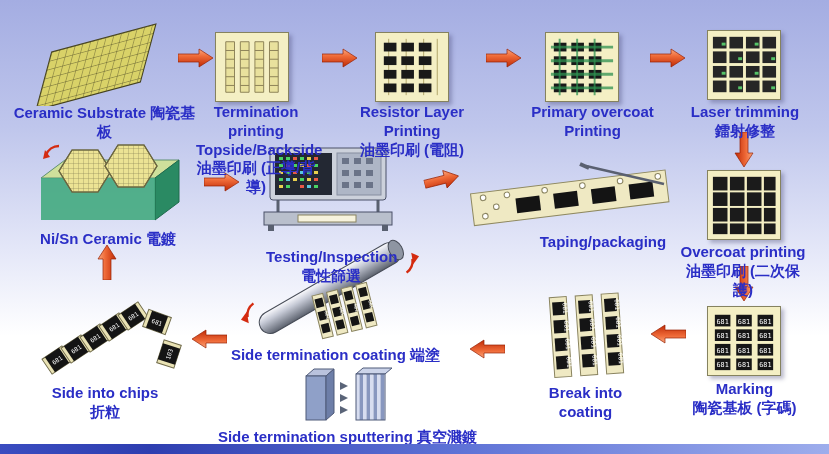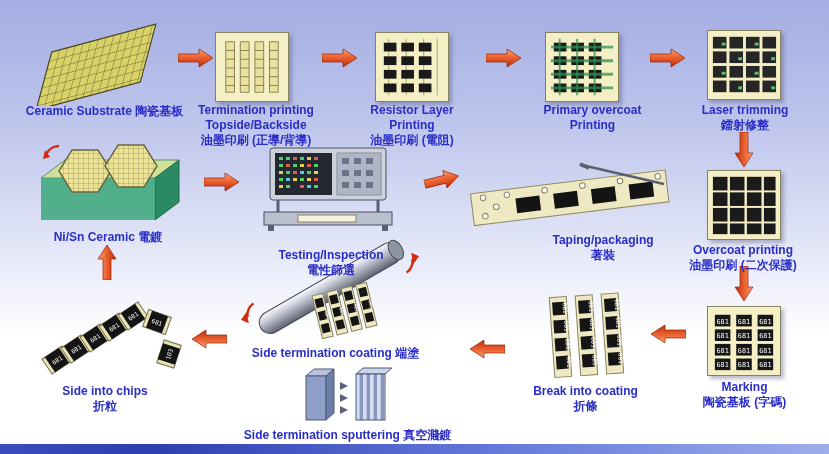--- a/index.html
+++ b/index.html
@@ -1,19 +1,19 @@
 <!DOCTYPE html>
 <html><head>
 <meta charset="utf-8">
 <style>
   *{margin:0;padding:0;box-sizing:border-box}
   body{background:#ffffff;font-family:"Liberation Sans",sans-serif}
   .canvas{position:relative;width:829px;height:454px;overflow:hidden;
     background:linear-gradient(180deg,#a4ade2 0%,#bfc6ec 28%,#e4e7f8 55%,#ffffff 74%,#ffffff 100%)}
-  .lbl{position:absolute;color:#2a2ec6;font-size:12px;line-height:1.25;text-align:center;font-weight:bold}
+  .lbl{position:absolute;color:#2a2ec6;font-size:15px;line-height:1.25;text-align:center;font-weight:bold}
   .sq{position:absolute;width:74px;height:70px;background:#f4efc4;border:1px solid #85825f;
     box-shadow:3px 3px 4px rgba(60,60,110,.35)}
   .sq svg,.icon svg{display:block}
   .icon{position:absolute}
   .arrow{position:absolute;display:block}
   .r90{transform:rotate(90deg)} .r180{transform:rotate(180deg)} .r270{transform:rotate(-90deg)} .rm14{transform:rotate(-14deg)}
   .bottombar{position:absolute;left:0;top:444px;width:829px;height:10px;
     background:linear-gradient(90deg,#3a4cc0 0%,#2e3eb0 18%,#5e72d6 55%,#9dadec 100%)}
 </style>
 </head>
@@ -510,39 +510,37 @@
     <div>油墨印刷 (二次保護)</div>
   </div>
 
   <div class="lbl" style="left:692px;top:380px;width:105px">
     <div>Marking</div>
     <div>陶瓷基板 (字碼)</div>
   </div>
 
   <div class="lbl" style="left:528px;top:384px;width:115px">
     <div>Break into coating</div>
-    <div>折條</div>
   </div>
 
   <div class="lbl" style="left:228px;top:346px;width:215px">Side termination coating 端塗</div>
 
   <div class="lbl" style="left:215px;top:428px;width:265px">Side termination sputtering 真空濺鍍</div>
 
   <div class="lbl" style="left:45px;top:384px;width:120px">
     <div>Side into chips</div>
     <div>折粒</div>
   </div>
 
   <div class="lbl" style="left:28px;top:230px;width:160px">Ni/Sn Ceramic 電鍍</div>
 
   <div class="lbl" style="left:266px;top:248px;width:130px">
     <div>Testing/Inspection</div>
     <div>電性篩選</div>
   </div>
 
   <div class="lbl" style="left:538px;top:233px;width:130px">
     <div>Taping/packaging</div>
-    <div>著裝</div>
   </div>
 
   <div class="bottombar"></div>
 
 </div>
 
 </body></html>

